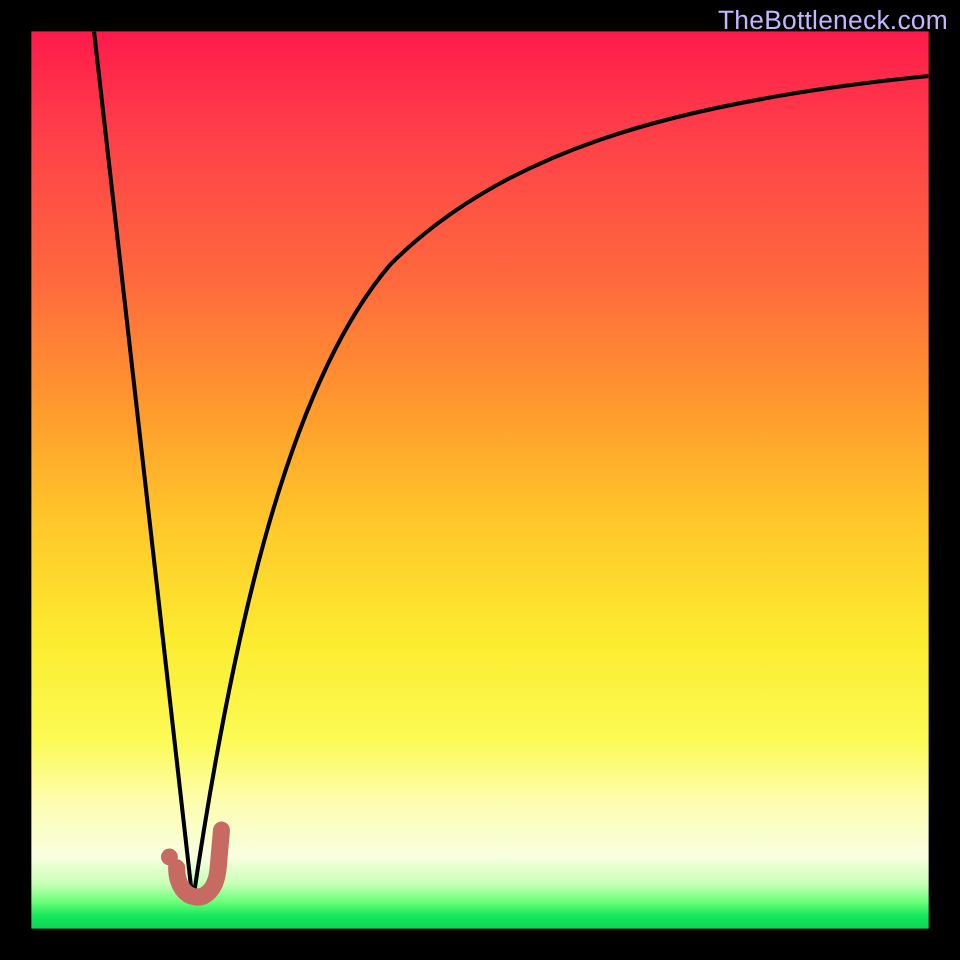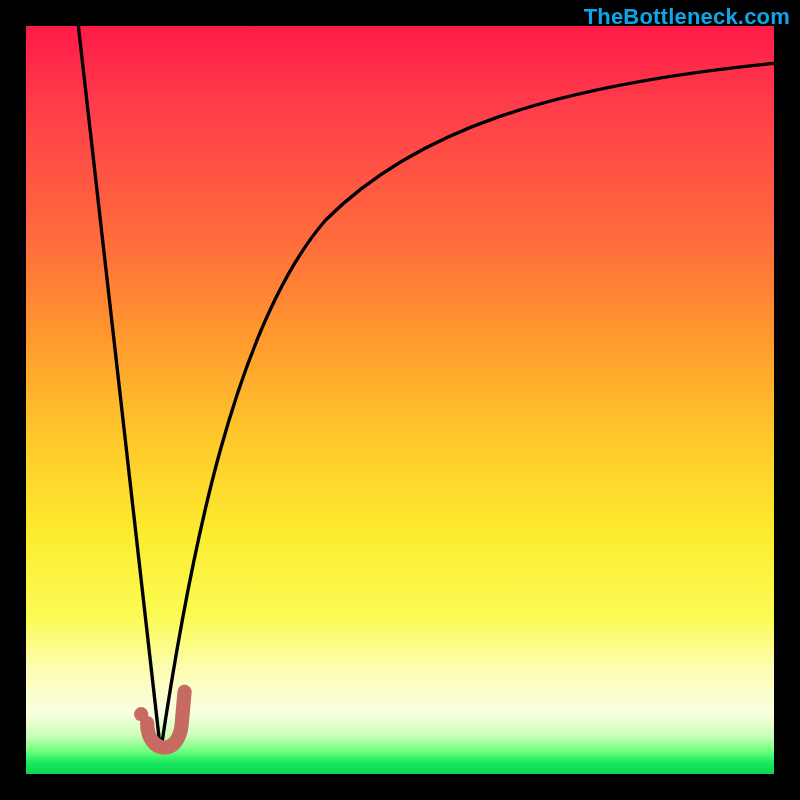--- a/index.html
+++ b/index.html
@@ -46,23 +46,23 @@
     );
   }
   .curve {
     position: absolute;
     inset: 0;
   }
   .watermark {
     position: absolute;
     top: 4px;
     right: 10px;
-    color: #0ea5e9;
+    color: #c4b5fd;
     font-size: 22px;
-    font-weight: 700;
+    font-weight: 400;
     letter-spacing: 0.2px;
   }
 </style>
 </head>
 <body>
 
 <div class="frame">
 
   <div class="plot">
     <div class="gradient"></div>

